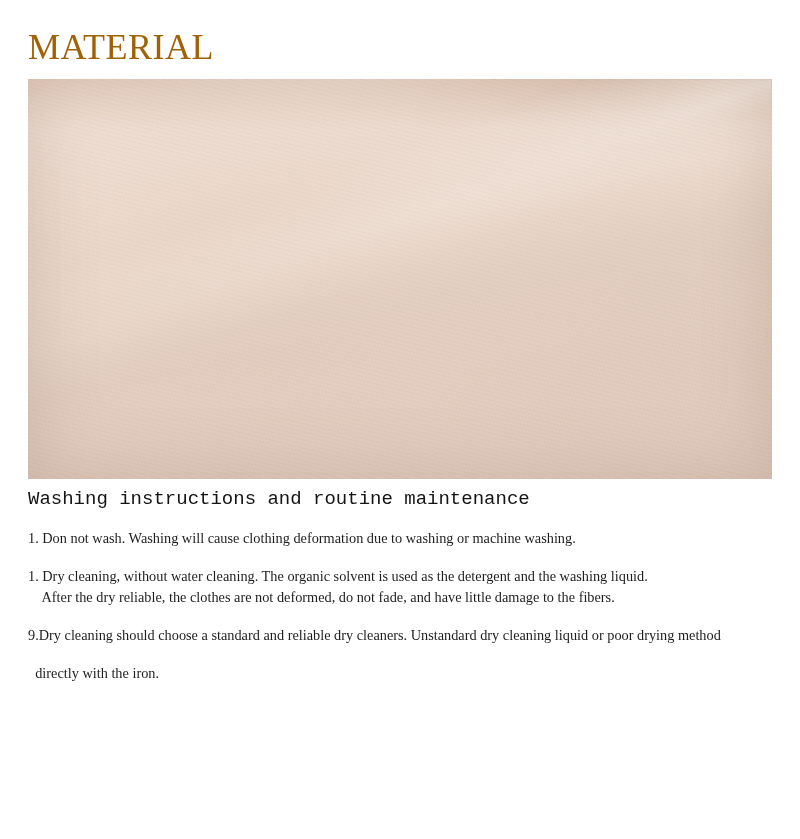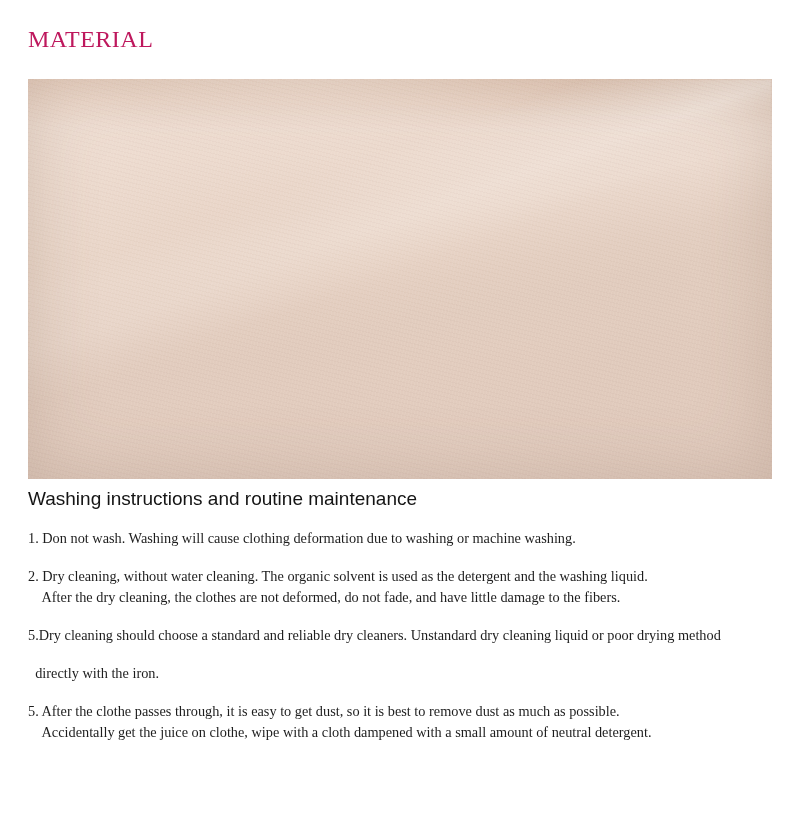--- a/index.html
+++ b/index.html
@@ -17,24 +17,24 @@
   .page {
     position: relative;
     width: 800px;
     height: 839px;
     box-sizing: border-box;
   }
   .title {
     position: absolute;
     left: 28px;
     top: 26px;
-    font-size: 24px;
+    font-size: 36px;
     letter-spacing: 0.5px;
     font-family: "Liberation Serif", serif;
-    color: #be185d;
+    color: #a16207;
     font-weight: 400;
   }
   .fabric-photo {
     position: absolute;
     left: 28px;
     top: 79px;
     width: 744px;
     height: 400px;
     overflow: hidden;
     background: #d9bfae;
@@ -86,21 +86,21 @@
   .fabric-vignette {
     box-shadow: inset 0 0 70px rgba(120,92,74,0.22);
   }
   .care-heading {
     position: absolute;
     left: 28px;
     top: 488px;
     font-size: 19px;
     font-weight: 400;
     color: #141414;
-    font-family: Liberation Sans, sans-serif;
+    font-family: Liberation Mono, monospace;
   }
   .care-list {
     position: absolute;
     left: 28px;
     top: 528px;
     width: 746px;
   }
   .care-item {
     font-size: 14.3px;
     line-height: 21px;
@@ -132,28 +132,24 @@
     <div class="layer fabric-vignette"></div>
   </div>
 
   <div class="care-heading">Washing instructions and routine maintenance</div>
 
   <div class="care-list">
     <div class="care-item">
       <span class="ln">1. Don not wash. Washing will cause clothing deformation due to washing or machine washing.</span>
     </div>
     <div class="care-item">
-      <span class="ln">2. Dry cleaning, without water cleaning. The organic solvent is used as the detergent and the washing liquid.</span>
-      <span class="ln">    After the dry cleaning, the clothes are not deformed, do not fade, and have little damage to the fibers.</span>
+      <span class="ln">1. Dry cleaning, without water cleaning. The organic solvent is used as the detergent and the washing liquid.</span>
+      <span class="ln">    After the dry reliable, the clothes are not deformed, do not fade, and have little damage to the fibers.</span>
     </div>
     <div class="care-item">
-      <span class="ln">5.Dry cleaning should choose a standard and reliable dry cleaners. Unstandard dry cleaning liquid or poor drying method</span>
+      <span class="ln">9.Dry cleaning should choose a standard and reliable dry cleaners. Unstandard dry cleaning liquid or poor drying method</span>
     </div>
     <div class="care-item">
       <span class="ln">  directly with the iron.</span>
-    </div>
-    <div class="care-item">
-      <span class="ln">5. After the clothe passes through, it is easy to get dust, so it is best to remove dust as much as possible.</span>
-      <span class="ln">    Accidentally get the juice on clothe, wipe with a cloth dampened with a small amount of neutral detergent.</span>
     </div>
   </div>
 
 </div>
 
 </body></html>

